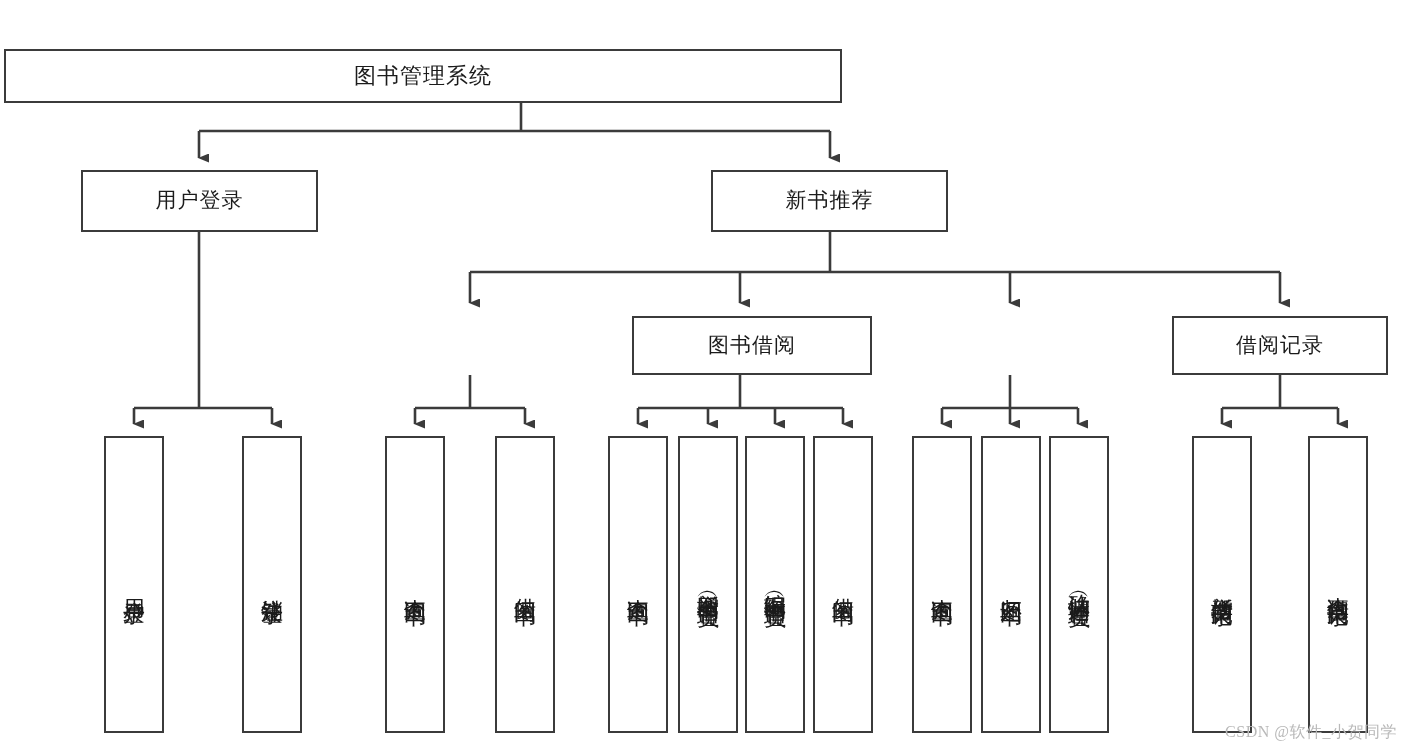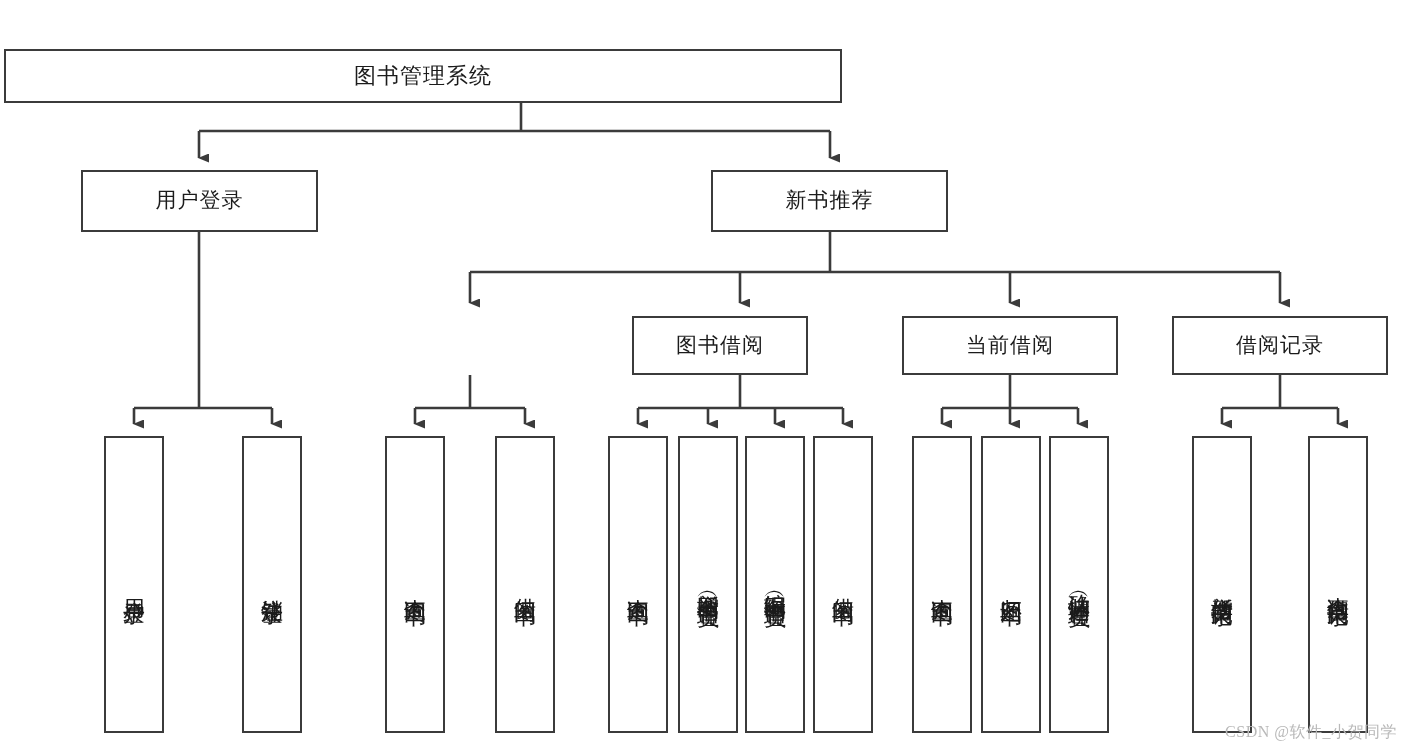--- a/index.html
+++ b/index.html
@@ -144,27 +144,24 @@
 
   <div class="node horiz" style="left:81px; top:170px; width:237px; height:62px;">
     <span class="label">用户登录</span>
   </div>
 
   <div class="node horiz" style="left:711px; top:170px; width:237px; height:62px;">
     <span class="label">新书推荐</span>
   </div>
 
 
-  <div class="node horiz" style="left:632px; top:316px; width:176px; height:59px;">
+  <div class="node horiz" style="left:632px; top:316px; width:240px; height:59px;">
     <span class="label">图书借阅</span>
   </div>
 
-  <div class="node horiz" style="left:902px; top:316px; width:216px; height:59px;">
-    <span class="label">当前借阅</span>
-  </div>
 
   <div class="node horiz" style="left:1172px; top:316px; width:216px; height:59px;">
     <span class="label">借阅记录</span>
   </div>
 
   <div class="node vert" style="left:104px; top:436px; width:60px; height:297px;">
     <span class="label">用户登录</span>
   </div>
 
   <div class="node vert" style="left:242px; top:436px; width:60px; height:297px;">

